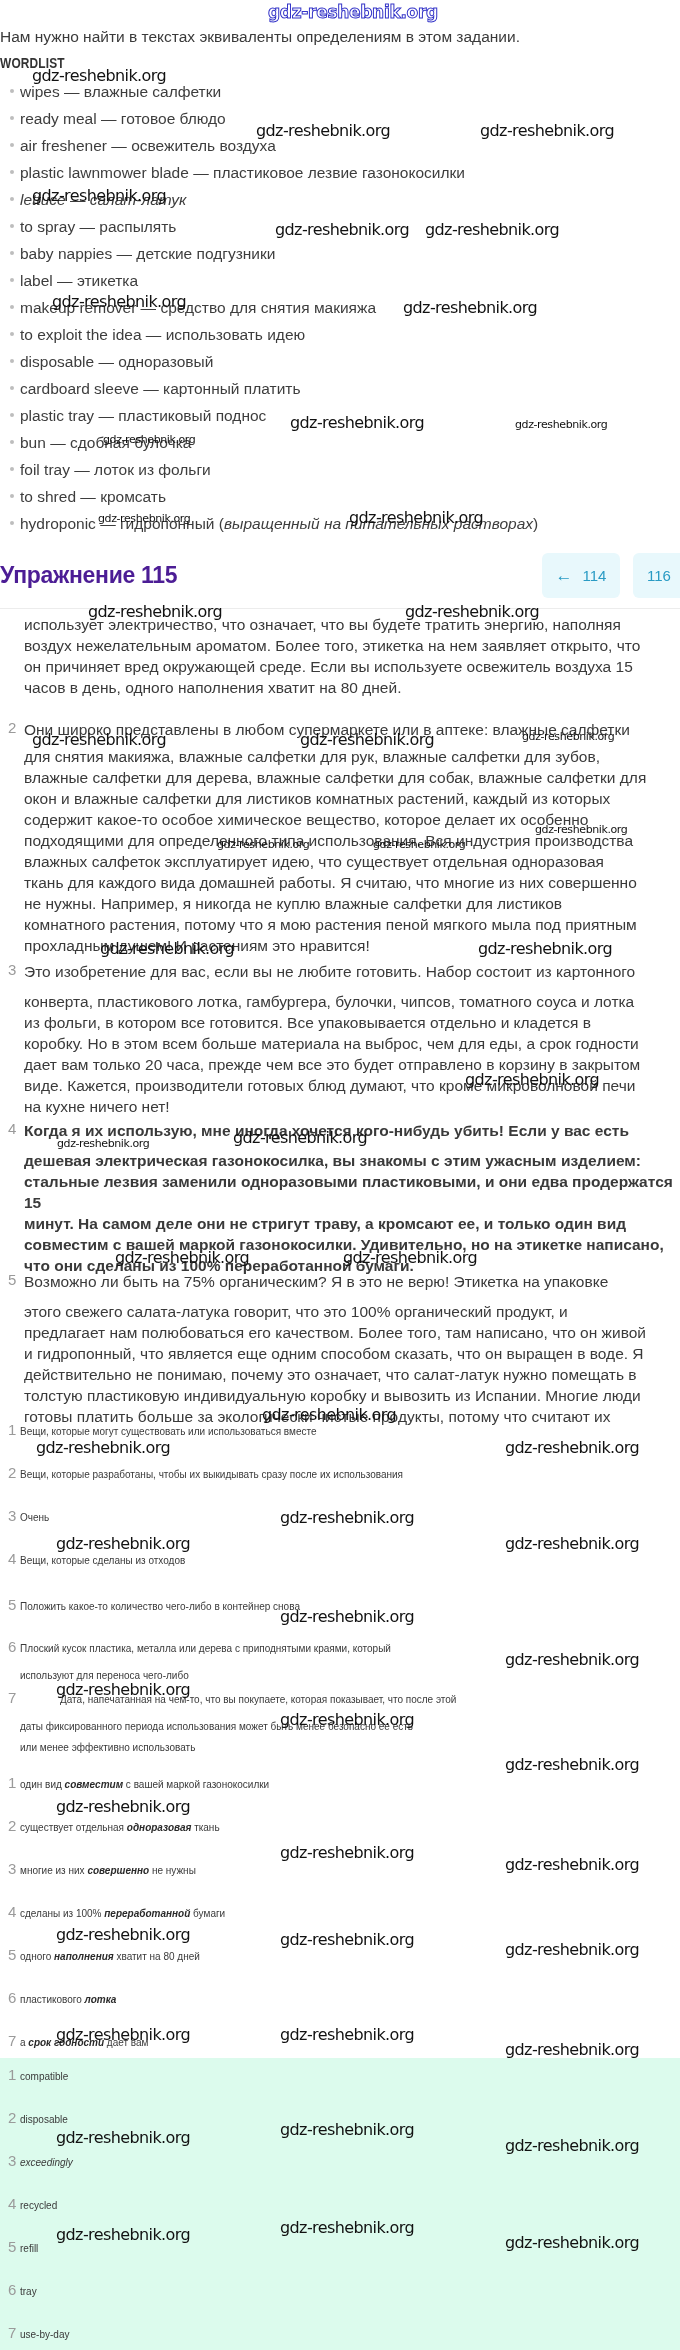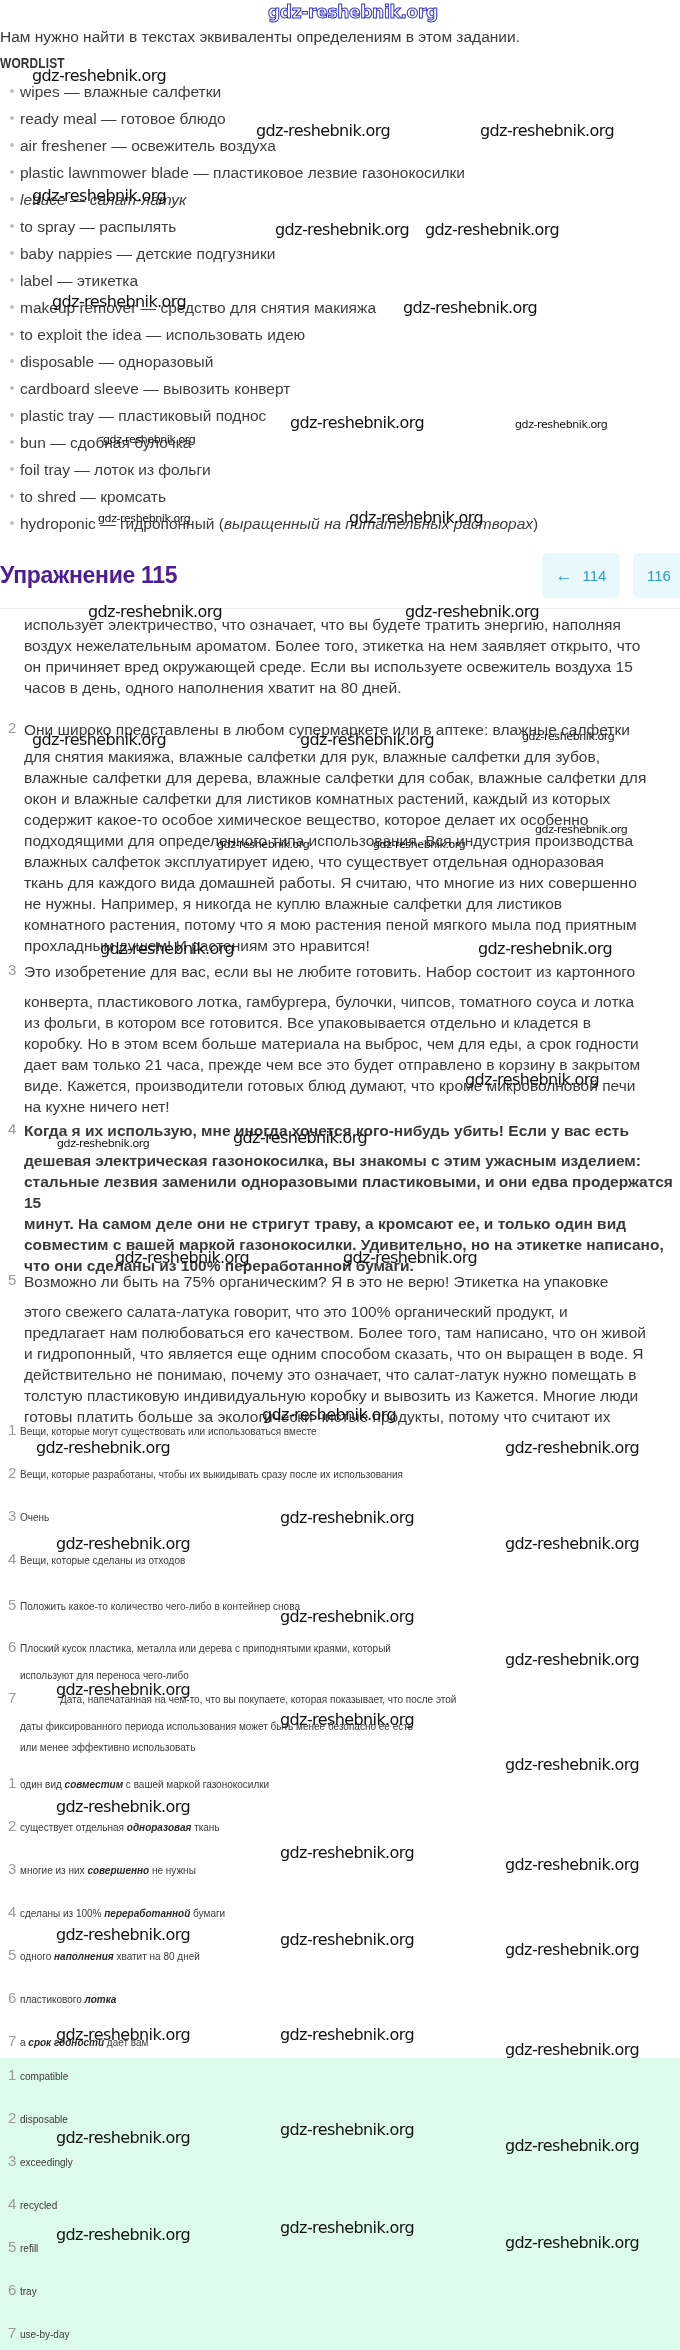--- a/index.html
+++ b/index.html
@@ -147,21 +147,21 @@
     <div class="wl-item" style="top: 110px;"><span class="bullet"></span><span>ready meal</span><span> — </span><span>готовое блюдо</span></div>
     <div class="wl-item" style="top: 137px;"><span class="bullet"></span><span>air freshener</span><span> — </span><span>освежитель воздуха</span></div>
     <div class="wl-item" style="top: 164px;"><span class="bullet"></span><span>plastic lawnmower blade</span><span> — </span><span>пластиковое лезвие газонокосилки</span></div>
     <div class="wl-item" style="top: 191px; font-style: italic;"><span class="bullet"></span><span>lettuce</span><span> — </span><span>салат-латук</span></div>
     <div class="wl-item" style="top: 218px;"><span class="bullet"></span><span>to spray</span><span> — </span><span>распылять</span></div>
     <div class="wl-item" style="top: 245px;"><span class="bullet"></span><span>baby nappies</span><span> — </span><span>детские подгузники</span></div>
     <div class="wl-item" style="top: 272px;"><span class="bullet"></span><span>label</span><span> — </span><span>этикетка</span></div>
     <div class="wl-item" style="top: 299px;"><span class="bullet"></span><span>makeup remover</span><span> — </span><span>средство для снятия макияжа</span></div>
     <div class="wl-item" style="top: 326px;"><span class="bullet"></span><span>to exploit the idea</span><span> — </span><span>использовать идею</span></div>
     <div class="wl-item" style="top: 353px;"><span class="bullet"></span><span>disposable</span><span> — </span><span>одноразовый</span></div>
-    <div class="wl-item" style="top: 380px;"><span class="bullet"></span><span>cardboard sleeve</span><span> — </span><span>вывозить конверт</span></div>
+    <div class="wl-item" style="top: 380px;"><span class="bullet"></span><span>cardboard sleeve</span><span> — </span><span>картонный платить</span></div>
     <div class="wl-item" style="top: 407px;"><span class="bullet"></span><span>plastic tray</span><span> — </span><span>пластиковый поднос</span></div>
     <div class="wl-item" style="top: 434px;"><span class="bullet"></span><span>bun</span><span> — </span><span>сдобная булочка</span></div>
     <div class="wl-item" style="top: 461px;"><span class="bullet"></span><span>foil tray</span><span> — </span><span>лоток из фольги</span></div>
     <div class="wl-item" style="top: 488px;"><span class="bullet"></span><span>to shred</span><span> — </span><span>кромсать</span></div>
     <div class="wl-item" style="top: 515px;"><span class="bullet"></span><span>hydroponic</span><span> — </span><span>гидропонный</span><span> (<i>выращенный на питательных растворах</i>)</span></div>
   </div>
 
 <div class="ex-title">Упражнение 115</div>
 <div class="nav-btn nav-prev">
   <span class="arrow">←</span>
@@ -193,41 +193,41 @@
       <div>не нужны. Например, я никогда не куплю влажные салфетки для листиков</div>
       <div>комнатного растения, потому что я мою растения пеной мягкого мыла под приятным</div>
       <div>прохладным душем! И растениям это нравится!</div>
     </div>
     <div class="pnum" style="top: 961px;">3</div>
     <div class="para" style="top: 961px;">
       <div style="margin-bottom: 9px;">Это изобретение для вас, если вы не любите готовить. Набор состоит из картонного</div>
       <div>конверта, пластикового лотка, гамбургера, булочки, чипсов, томатного соуса и лотка</div>
       <div>из фольги, в котором все готовится. Все упаковывается отдельно и кладется в</div>
       <div>коробку. Но в этом всем больше материала на выброс, чем для еды, а срок годности</div>
-      <div>дает вам только 21 часа, прежде чем все это будет отправлено в корзину в закрытом</div>
+      <div>дает вам только 20 часа, прежде чем все это будет отправлено в корзину в закрытом</div>
       <div>виде. Кажется, производители готовых блюд думают, что кроме микроволновой печи</div>
       <div>на кухне ничего нет!</div>
     </div>
     <div class="pnum" style="top: 1120px;">4</div>
     <div class="para" style="top: 1120px; font-weight: bold;">
       <div style="margin-bottom: 9px;">Когда я их использую, мне иногда хочется кого-нибудь убить! Если у вас есть</div>
       <div>дешевая электрическая газонокосилка, вы знакомы с этим ужасным изделием:</div>
       <div>стальные лезвия заменили одноразовыми пластиковыми, и они едва продержатся 15</div>
       <div>минут. На самом деле они не стригут траву, а кромсают ее, и только один вид</div>
       <div>совместим с вашей маркой газонокосилки. Удивительно, но на этикетке написано,</div>
       <div>что они сделаны из 100% переработанной бумаги.</div>
     </div>
     <div class="pnum" style="top: 1271px;">5</div>
     <div class="para" style="top: 1271px;">
       <div style="margin-bottom: 9px;">Возможно ли быть на 75% органическим? Я в это не верю! Этикетка на упаковке</div>
       <div>этого свежего салата-латука говорит, что это 100% органический продукт, и</div>
       <div>предлагает нам полюбоваться его качеством. Более того, там написано, что он живой</div>
       <div>и гидропонный, что является еще одним способом сказать, что он выращен в воде. Я</div>
       <div>действительно не понимаю, почему это означает, что салат-латук нужно помещать в</div>
-      <div>толстую пластиковую индивидуальную коробку и вывозить из Кажется. Многие люди</div>
+      <div>толстую пластиковую индивидуальную коробку и вывозить из Испании. Многие люди</div>
       <div>готовы платить больше за экологически чистые продукты, потому что считают их</div>
     </div>
   </div>
 <div id="definitions">
     <div class="pnum" style="top: 1421px;">1</div>
     <div class="qitem" style="top: 1421px;">
       <div>Вещи, которые могут существовать или использоваться вместе</div>
     </div>
     <div class="pnum" style="top: 1464px;">2</div>
     <div class="qitem" style="top: 1464px;">
@@ -274,21 +274,21 @@
     <div class="qitem" style="top: 2032px;"><span>а </span><span class="em">срок годности</span><span> дает вам</span></div>
   </div>
 
 <div class="answers" style="background: rgb(220, 251, 237);"></div>
 <div id="answers">
     <div class="pnum" style="top: 2066px; z-index: 2;">1</div>
     <div class="qitem" style="top: 2066px; z-index: 2;">compatible</div>
     <div class="pnum" style="top: 2109px; z-index: 2;">2</div>
     <div class="qitem" style="top: 2109px; z-index: 2;">disposable</div>
     <div class="pnum" style="top: 2152px; z-index: 2;">3</div>
-    <div class="qitem" style="top: 2152px; z-index: 2;">exceedingly</div>
+    <div class="qitem" style="top: 2152px; z-index: 2; font-style: italic;">exceedingly</div>
     <div class="pnum" style="top: 2195px; z-index: 2;">4</div>
     <div class="qitem" style="top: 2195px; z-index: 2;">recycled</div>
     <div class="pnum" style="top: 2238px; z-index: 2;">5</div>
     <div class="qitem" style="top: 2238px; z-index: 2;">refill</div>
     <div class="pnum" style="top: 2281px; z-index: 2;">6</div>
     <div class="qitem" style="top: 2281px; z-index: 2;">tray</div>
     <div class="pnum" style="top: 2324px; z-index: 2;">7</div>
     <div class="qitem" style="top: 2324px; z-index: 2;">use-by-day</div>
   </div>
 

